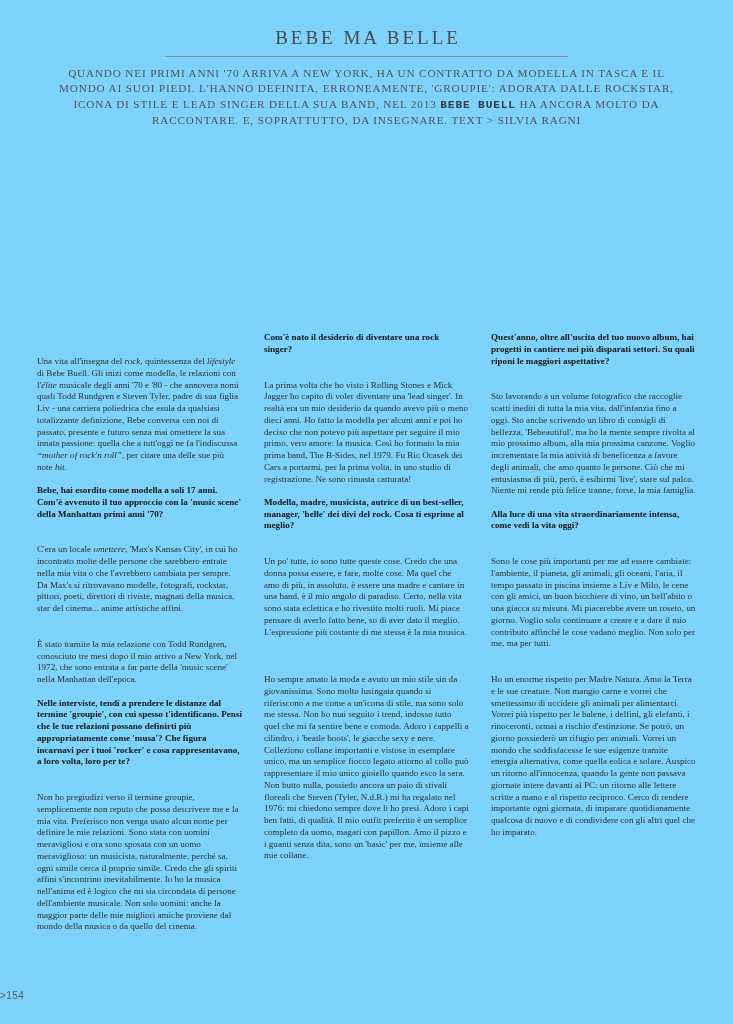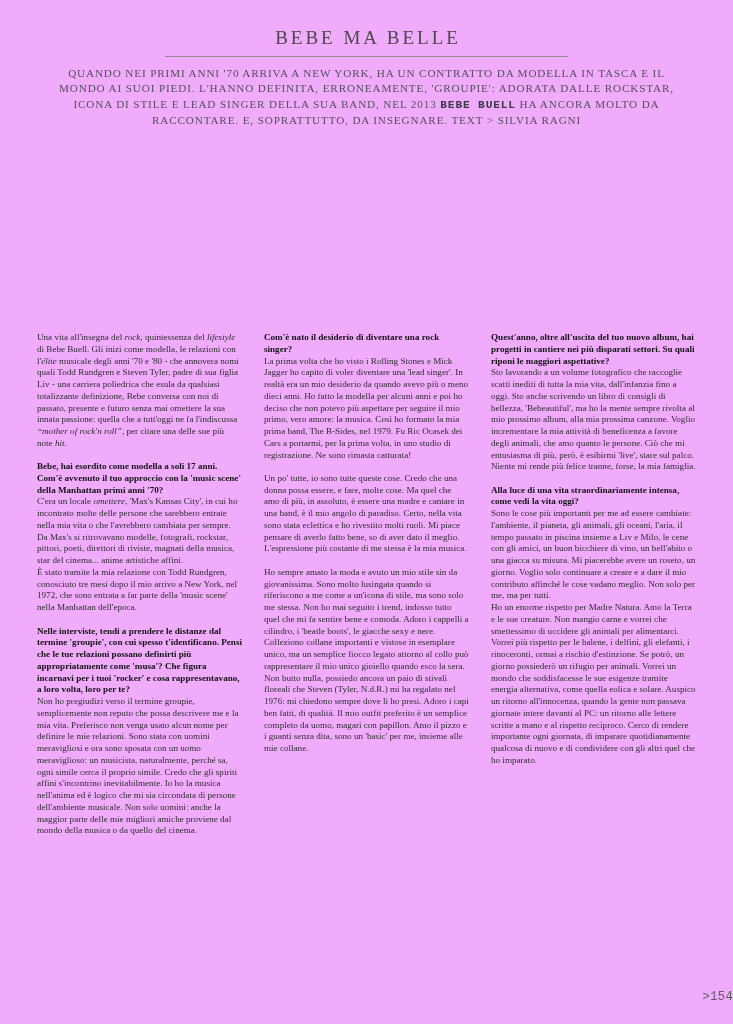--- a/index.html
+++ b/index.html
@@ -12,21 +12,21 @@
     height: 1024px;
     position: relative;
     font-family: "Liberation Serif", serif;
     color: #2b2b2b;
     overflow: hidden;
   }
 
   .page {
     position: absolute;
     inset: 0;
-    background: #f0abfc;
+    background: #7dd3fc;
   }
 
   
   .masthead {
     position: absolute;
     left: 0;
     right: 0;
     top: 28px;
     text-align: center;
   }
@@ -79,42 +79,43 @@
     line-height: 11.75px;
     text-align: left;
     color: #2e2e2e;
   }
   .col p {
     margin: 0;
   }
   .col p.body {
     font-family: "Liberation Serif", serif;
     font-weight: 400;
+    margin-top: 24px;
   }
   .col p.q {
     font-family: "Liberation Serif", serif;
     font-weight: 700;
     color: #131313;
   }
   .col .gap {
     height: 11.7px;
   }
   .col i {
     font-style: italic;
   }
 
   
   .folio {
     position: absolute;
     left: 0;
     right: 0;
     top: 990px;
-    text-align: right;
-    font-family: Liberation Mono, monospace;
-    font-size: 12px;
+    text-align: left;
+    font-family: Liberation Sans, sans-serif;
+    font-size: 10px;
     color: #5c5c5c;
     letter-spacing: 0.4px;
   }
 </style>
 </head>
 <body>
 
 <div class="page">
 
   <div class="masthead">
@@ -144,20 +145,21 @@
       <p class="q">Nelle interviste, tendi a prendere le distanze dal termine 'groupie', con cui spesso t'identificano. Pensi che le tue relazioni possano definirti più appropriatamente come 'musa'? Che figura incarnavi per i tuoi 'rocker' e cosa rappresentavano, a loro volta, loro per te?</p>
       <p class="body">Non ho pregiudizi verso il termine groupie, semplicemente non reputo che possa descrivere me e la mia vita. Preferisco non venga usato alcun nome per definire le mie relazioni. Sono stata con uomini meravigliosi e ora sono sposata con un uomo meraviglioso: un musicista, naturalmente, perché sa, ogni simile cerca il proprio simile. Credo che gli spiriti affini s'incontrino inevitabilmente. Io ho la musica nell'anima ed è logico che mi sia circondata di persone dell'ambiente musicale. Non solo uomini: anche la maggior parte delle mie migliori amiche proviene dal mondo della musica o da quello del cinema.</p>
     </div>
 
     <div class="col">
       <p class="q">Com'è nato il desiderio di diventare una rock singer?</p>
       <p class="body">La prima volta che ho visto i Rolling Stones e Mick Jagger ho capito di voler diventare una 'lead singer'. In realtà era un mio desiderio da quando avevo più o meno dieci anni. Ho fatto la modella per alcuni anni e poi ho deciso che non potevo più aspettare per seguire il mio primo, vero amore: la musica. Così ho formato la mia prima band, The B-Sides, nel 1979. Fu Ric Ocasek dei Cars a portarmi, per la prima volta, in uno studio di registrazione. Ne sono rimasta catturata!</p>
 
       <div class="gap"></div>
 
+      <p class="q">Modella, madre, musicista, autrice di un best-seller, manager, 'belle' dei divi del rock. Cosa ti esprime al meglio?</p>
       <p class="body">Un po' tutte, io sono tutte queste cose. Credo che una donna possa essere, e fare, molte cose. Ma quel che amo di più, in assoluto, è essere una madre e cantare in una band, è il mio angolo di paradiso. Certo, nella vita sono stata eclettica e ho rivestito molti ruoli. Mi piace pensare di averlo fatto bene, so di aver dato il meglio. L'espressione più costante di me stessa è la mia musica.</p>
 
       <div class="gap"></div>
 
       <p class="body">Ho sempre amato la moda e avuto un mio stile sin da giovanissima. Sono molto lusingata quando si riferiscono a me come a un'icona di stile, ma sono solo me stessa. Non ho mai seguito i trend, indosso tutto quel che mi fa sentire bene e comoda. Adoro i cappelli a cilindro, i 'beatle boots', le giacche sexy e nere. Colleziono collane importanti e vistose in esemplare unico, ma un semplice fiocco legato attorno al collo può rappresentare il mio unico gioiello quando esco la sera. Non butto nulla, possiedo ancora un paio di stivali floreali che Steven (Tyler, N.d.R.) mi ha regalato nel 1976: mi chiedono sempre dove li ho presi. Adoro i capi ben fatti, di qualità. Il mio outfit preferito è un semplice completo da uomo, magari con papillon. Amo il pizzo e i guanti senza dita, sono un 'basic' per me, insieme alle mie collane.</p>
     </div>
 
     <div class="col">
       <p class="q">Quest'anno, oltre all'uscita del tuo nuovo album, hai progetti in cantiere nei più disparati settori. Su quali riponi le maggiori aspettative?</p>
       <p class="body">Sto lavorando a un volume fotografico che raccoglie scatti inediti di tutta la mia vita, dall'infanzia fino a oggi. Sto anche scrivendo un libro di consigli di bellezza, 'Bebeautiful', ma ho la mente sempre rivolta al mio prossimo album, alla mia prossima canzone. Voglio incrementare la mia attività di beneficenza a favore degli animali, che amo quanto le persone. Ciò che mi entusiasma di più, però, è esibirmi 'live', stare sul palco. Niente mi rende più felice tranne, forse, la mia famiglia.</p>

